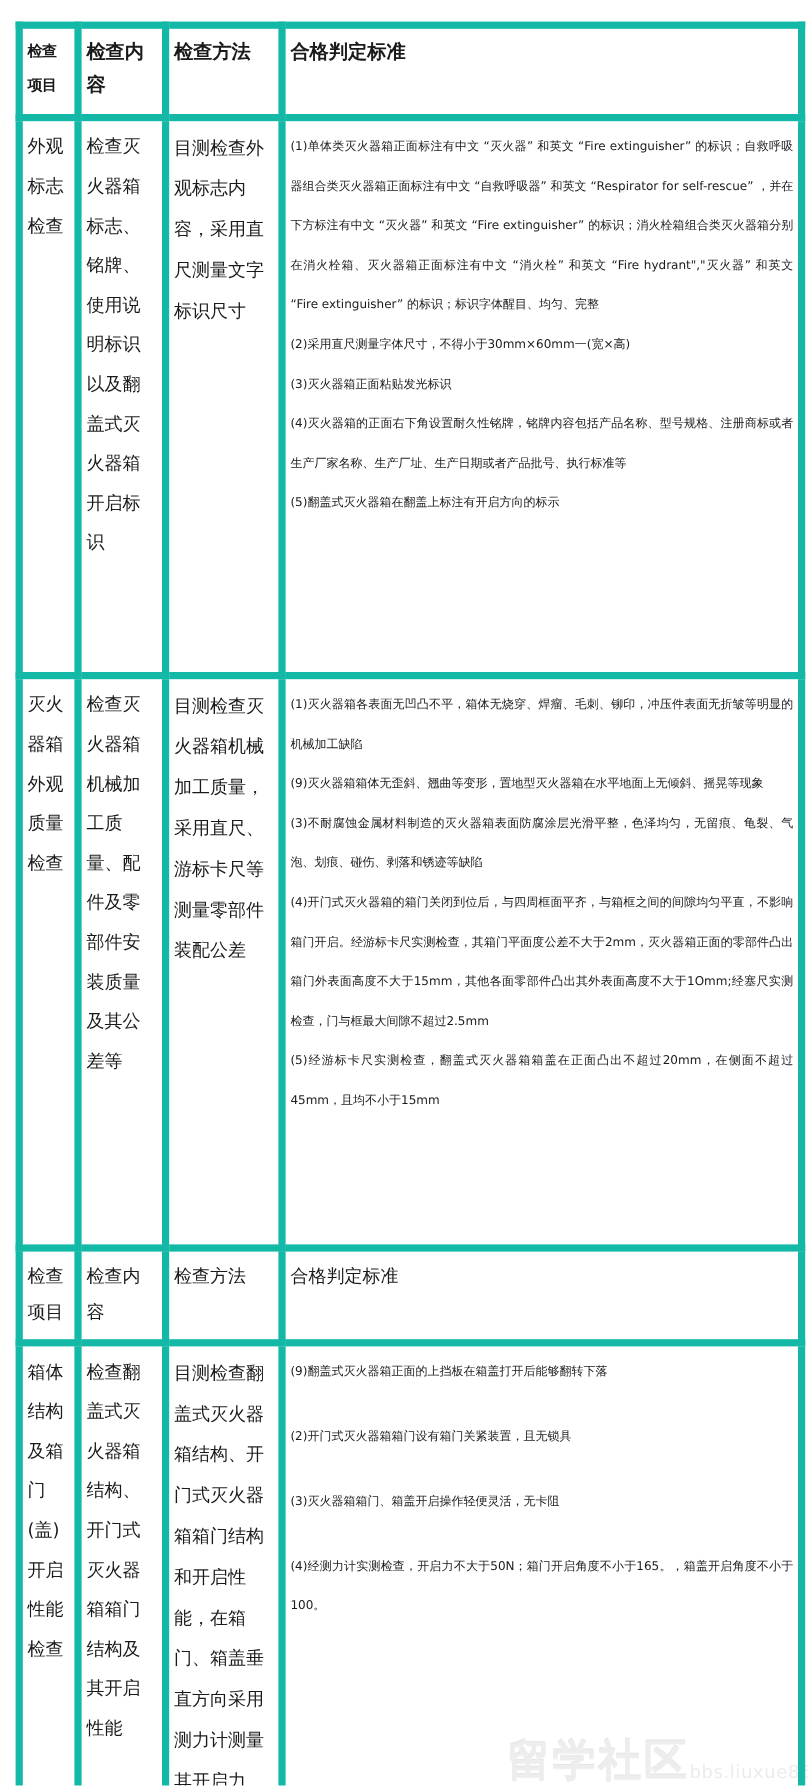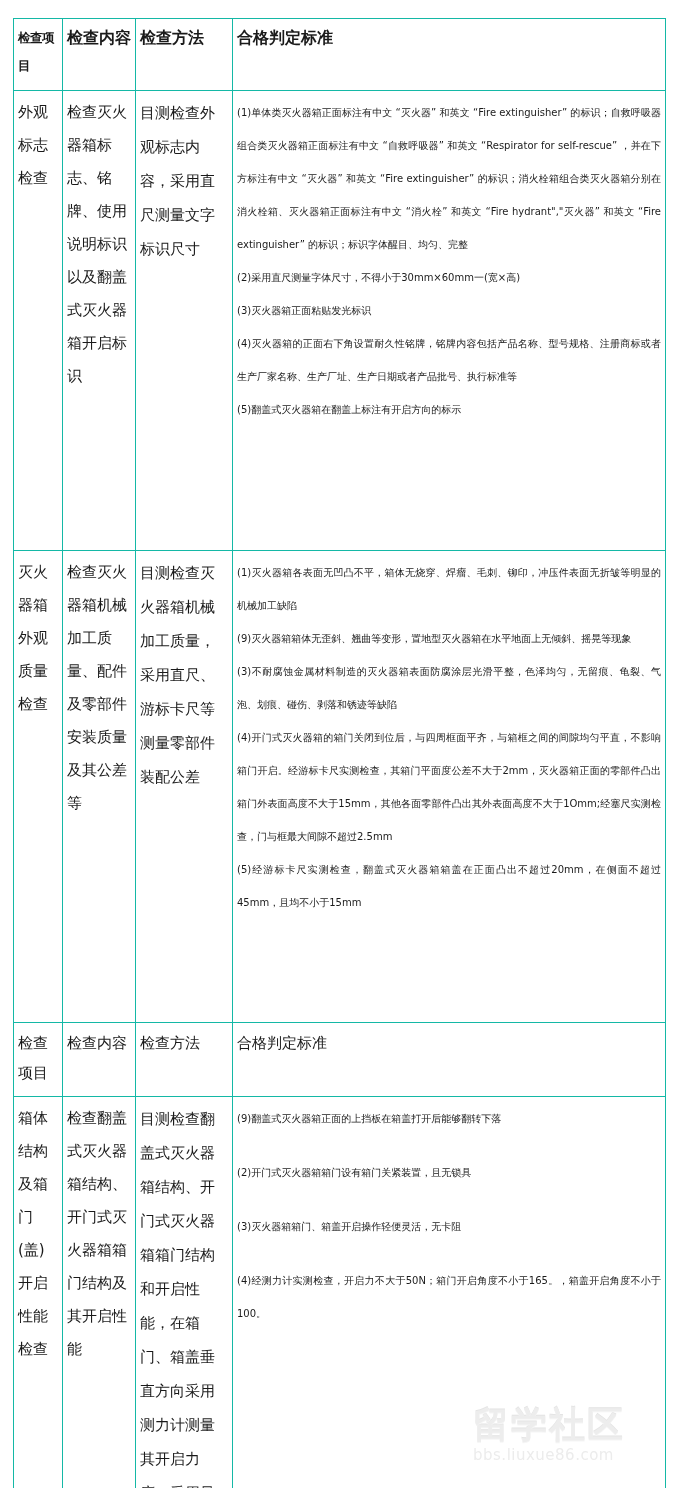--- a/index.html
+++ b/index.html
@@ -21,29 +21,29 @@
     position: relative;
     width: 673px;
     height: 1488px;
     box-sizing: border-box;
   }
 
   
   .watermark {
     position: absolute;
     right: 8px;
-    bottom: 16px;
+    bottom: 2px;
     width: 192px;
     height: 74px;
     z-index: 0;
     pointer-events: none;
     user-select: none;
     display: flex;
-    flex-direction: column;
-    align-items: flex-start;
+    flex-direction: row;
+    align-items: flex-end;
     justify-content: center;
   }
   .watermark-main {
     font-size: 36px;
     font-weight: bold;
     letter-spacing: 2px;
     color: #ededed;
     text-shadow: 0 1px 0 #f6f6f6, 0 -1px 0 #e4e4e4;
     line-height: 1;
     white-space: nowrap;
@@ -61,21 +61,21 @@
     position: absolute;
     left: 13px;
     top: 18px;
     width: 652px;
     border-collapse: collapse;
     table-layout: fixed;
     z-index: 2;
     background: transparent;
   }
   .tbl td {
-    border: 1px solid #14b8a6;
+    border: 6px solid #14b8a6;
     vertical-align: top;
     padding: 5px 4px 6px 4px;
     background: transparent;
   }
 
   col.c1 { width: 49px; }
   col.c2 { width: 73px; }
   col.c3 { width: 97px; }
   col.c4 { width: 433px; }
 

